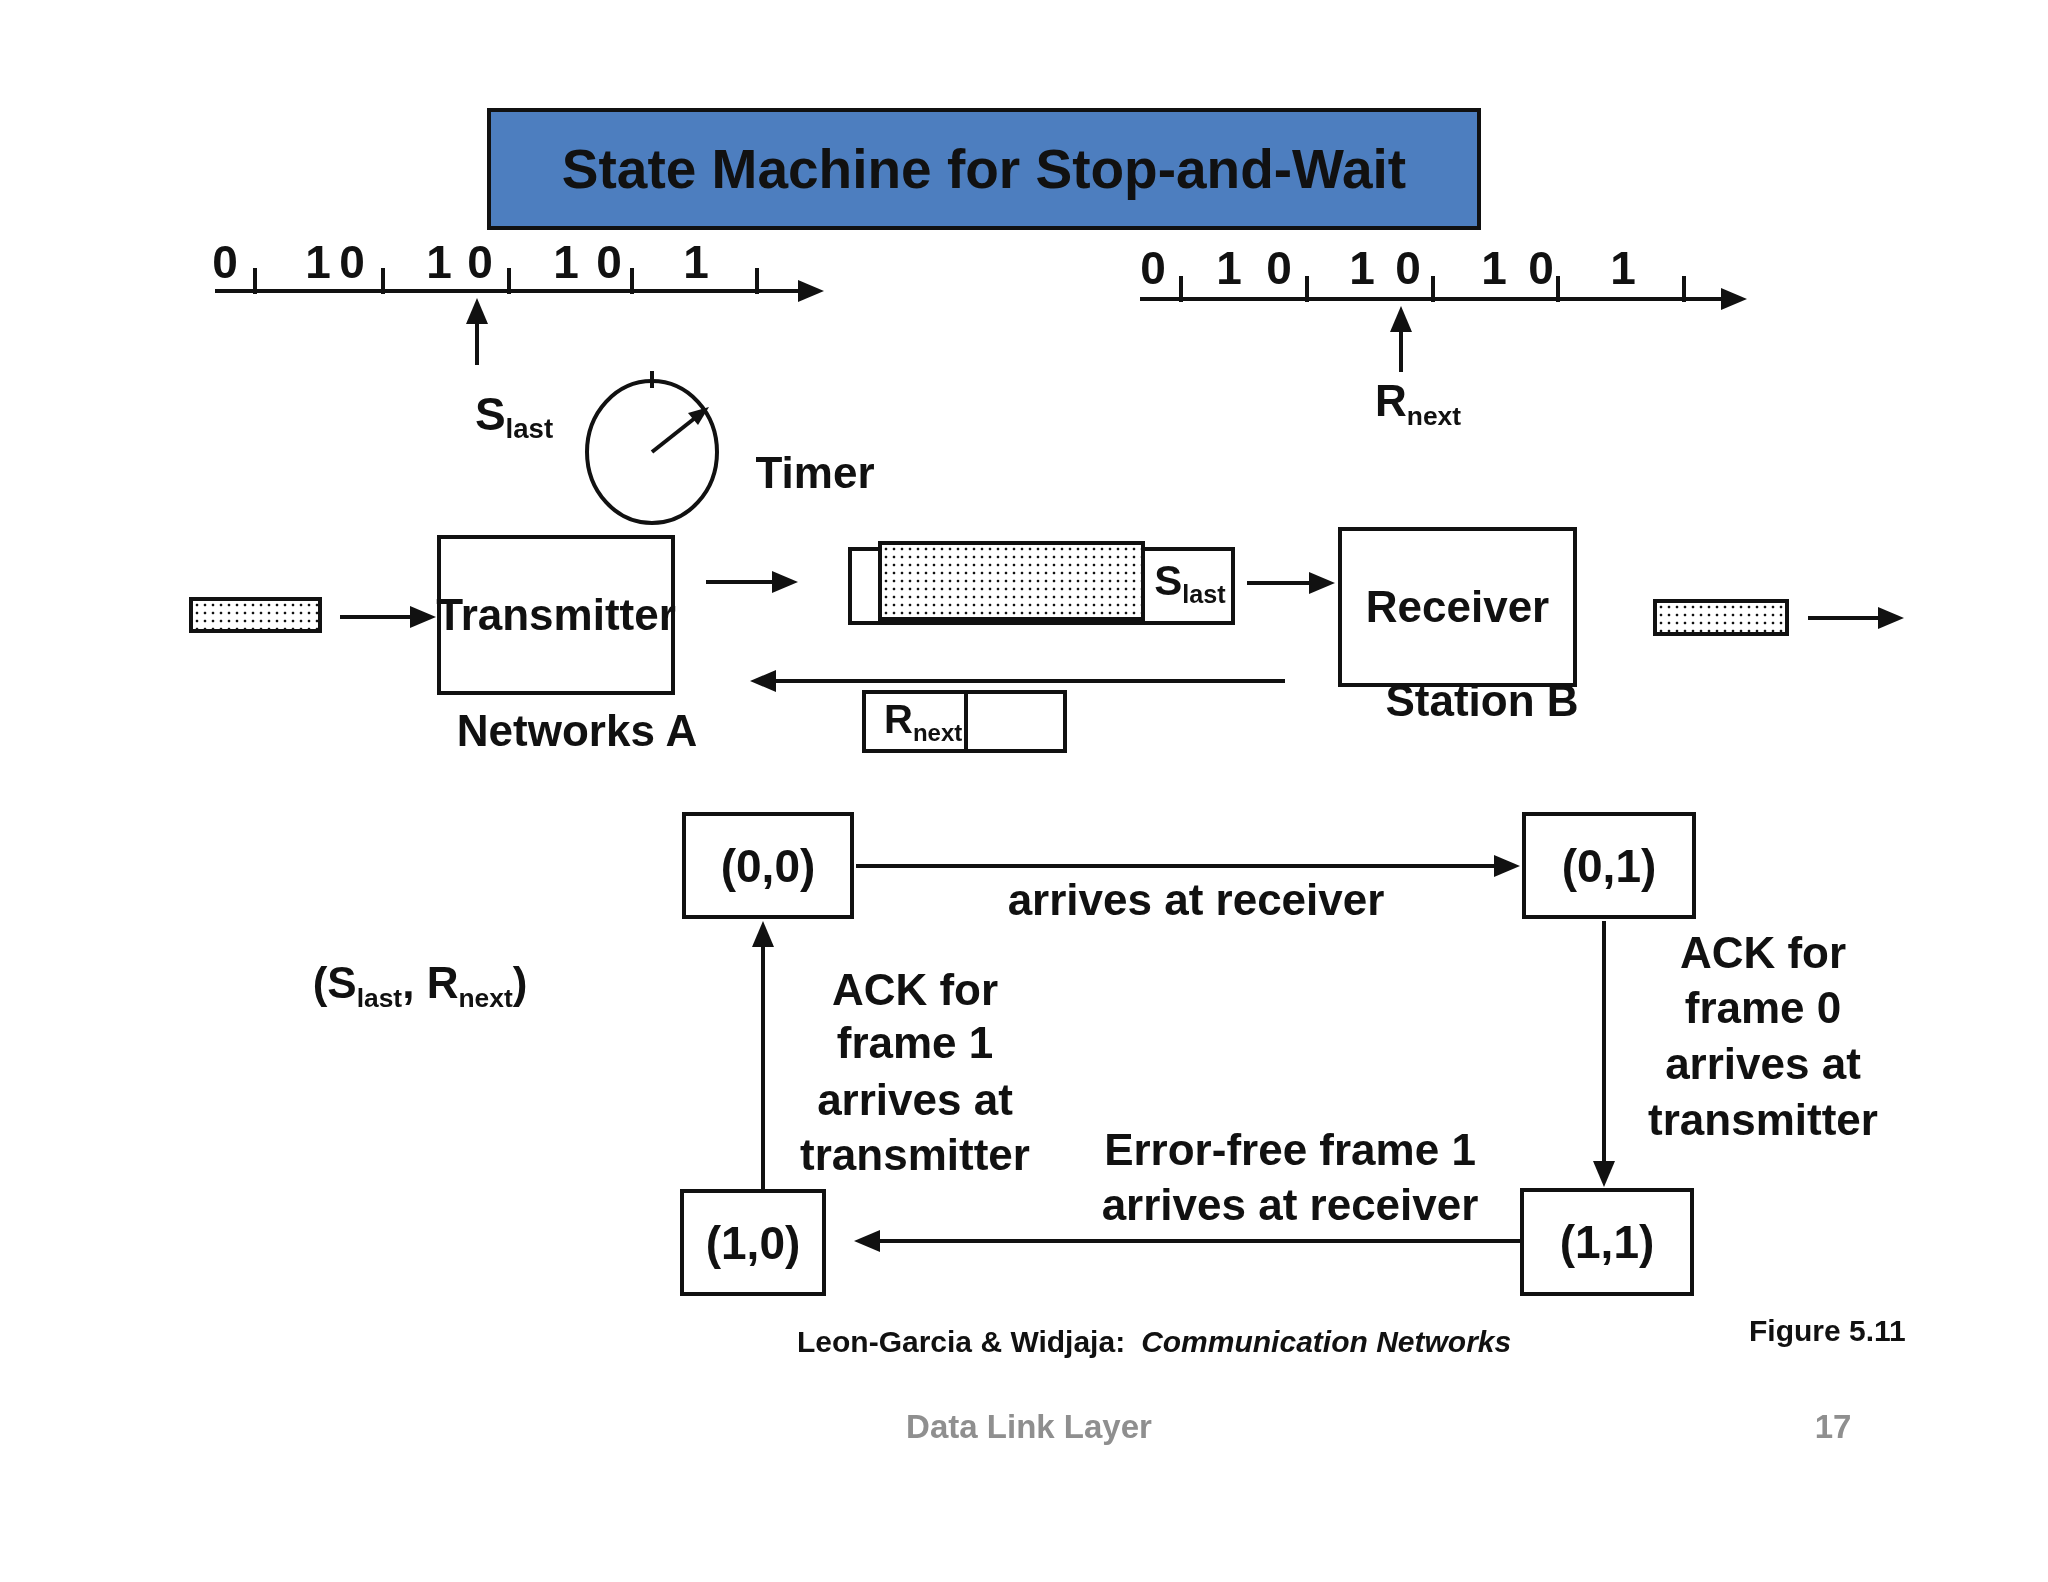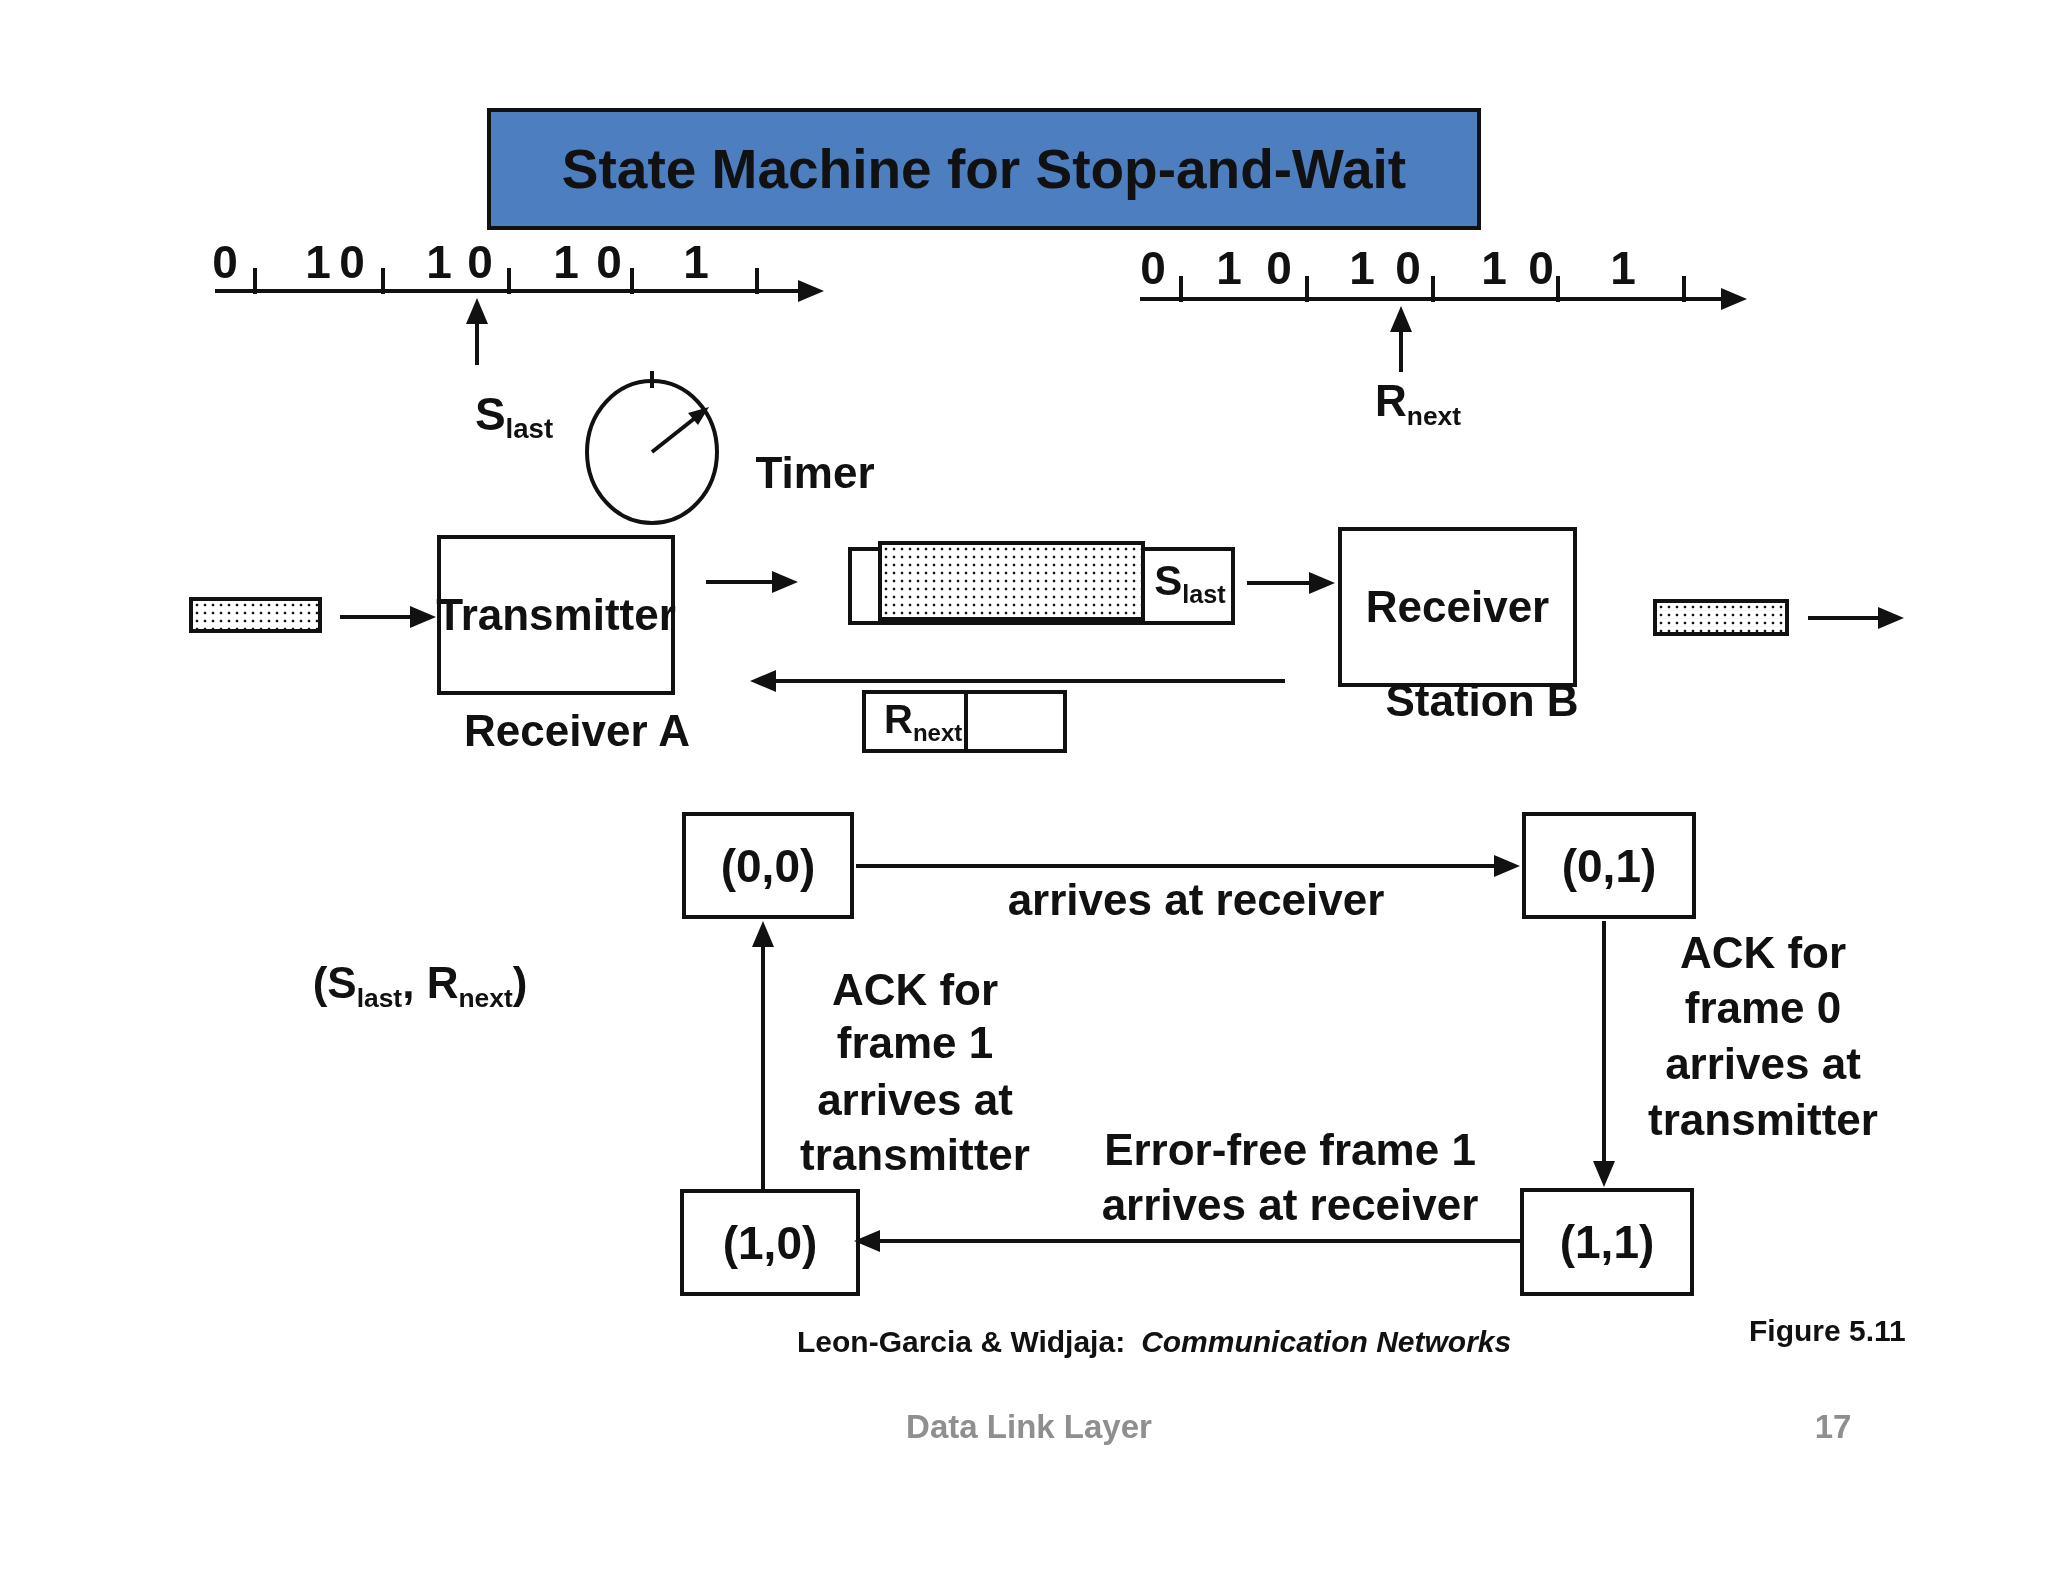--- a/index.html
+++ b/index.html
@@ -85,21 +85,21 @@
   </svg>
   <span class="c" style="left:815px;top:473px;font-size:44px;">Timer</span>
 
   <div class="dotted" style="left:189px;top:597px;width:133px;height:36px;"></div>
   <div class="lh" style="left:340px;top:615px;width:70px;"></div>
   <div class="he" style="left:410px;top:606px;"></div>
 
   <div class="box" style="left:437px;top:535px;width:238px;height:160px;">
     <span style="font-size:44px;white-space:nowrap;">Transmitter</span>
   </div>
-  <span class="c" style="left:577px;top:731px;font-size:44px;">Receiver A</span>
+  <span class="c" style="left:577px;top:731px;font-size:44px;">Networks A</span>
 
   <div class="lh" style="left:706px;top:580px;width:66px;"></div>
   <div class="he" style="left:772px;top:571px;"></div>
 
   <div class="box" style="left:848px;top:547px;width:387px;height:78px;"></div>
   <div class="dotted" style="left:878px;top:541px;width:267px;height:80px;"></div>
   <div class="c" style="left:1190px;top:583px;font-size:42px;">
     <span>S</span><sub class="s">last</sub>
   </div>
 
@@ -127,21 +127,21 @@
   <div class="c" style="left:420px;top:986px;font-size:44px;">
     <span>(</span><span>S</span><sub class="s">last</sub><span>, </span><span>R</span><sub class="s">next</sub><span>)</span>
   </div>
 
   <div class="box" style="left:682px;top:812px;width:172px;height:107px;">
     <span style="font-size:46px;">(0,0)</span>
   </div>
   <div class="box" style="left:1522px;top:812px;width:174px;height:107px;">
     <span style="font-size:46px;">(0,1)</span>
   </div>
-  <div class="box" style="left:680px;top:1189px;width:180px;height:107px;align-items:center;">
+  <div class="box" style="left:680px;top:1189px;width:146px;height:107px;align-items:center;">
     <span style="font-size:46px;">(1,0)</span>
   </div>
   <div class="box" style="left:1520px;top:1188px;width:174px;height:108px;justify-content:center;">
     <span style="font-size:46px;">(1,1)</span>
   </div>
 
   <div class="lh" style="left:856px;top:864px;width:642px;"></div>
   <div class="he" style="left:1494px;top:855px;"></div>
 
   <div class="lv" style="left:1602px;top:921px;height:242px;"></div>

